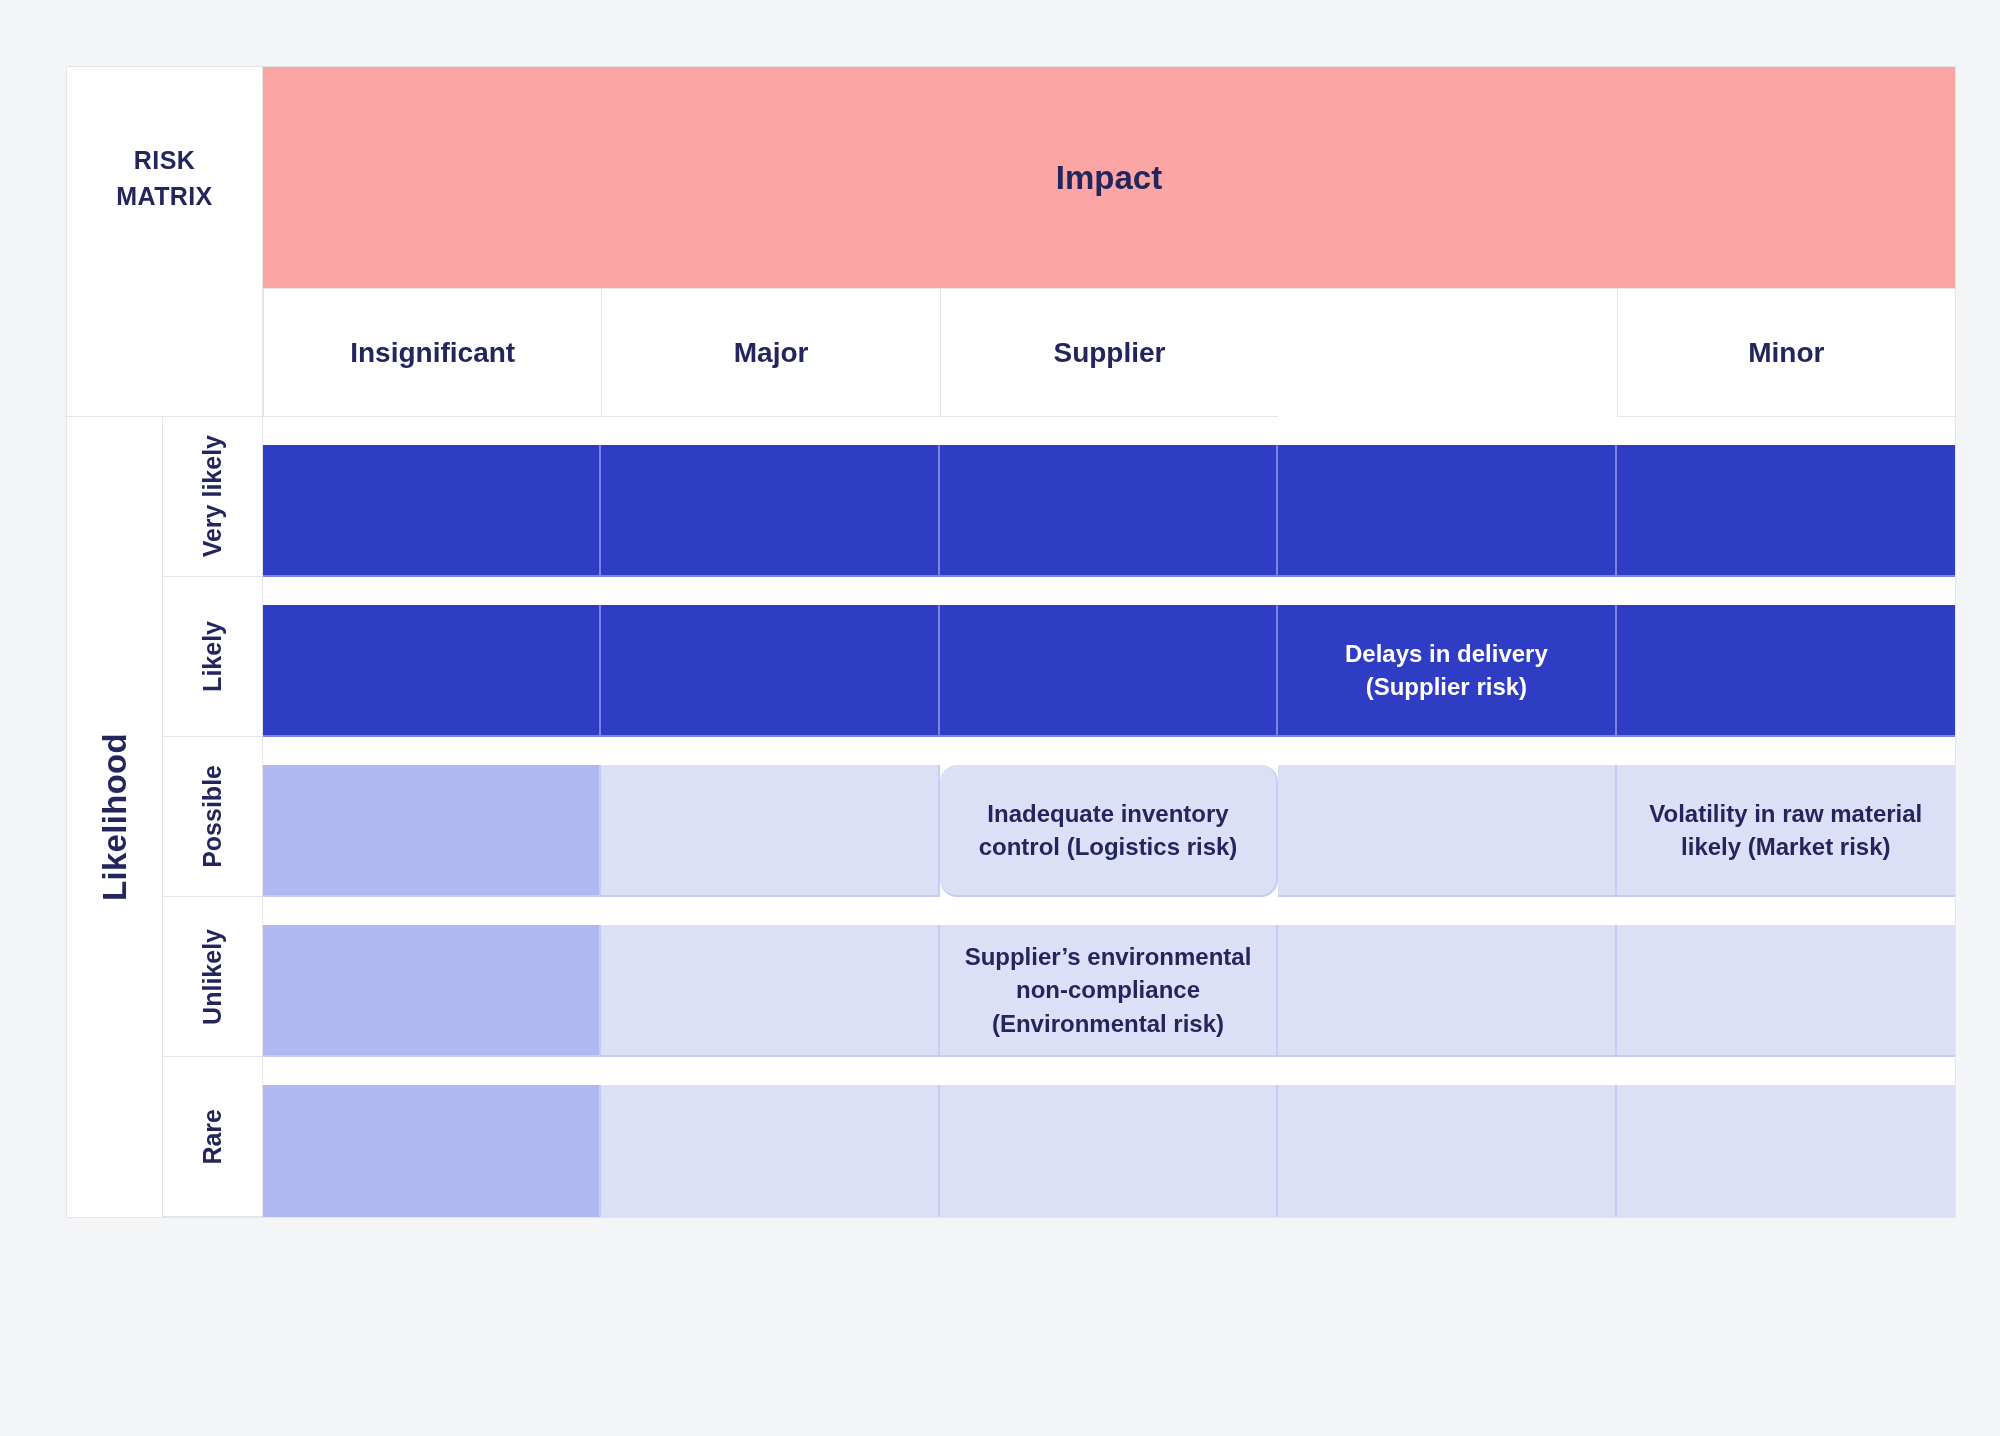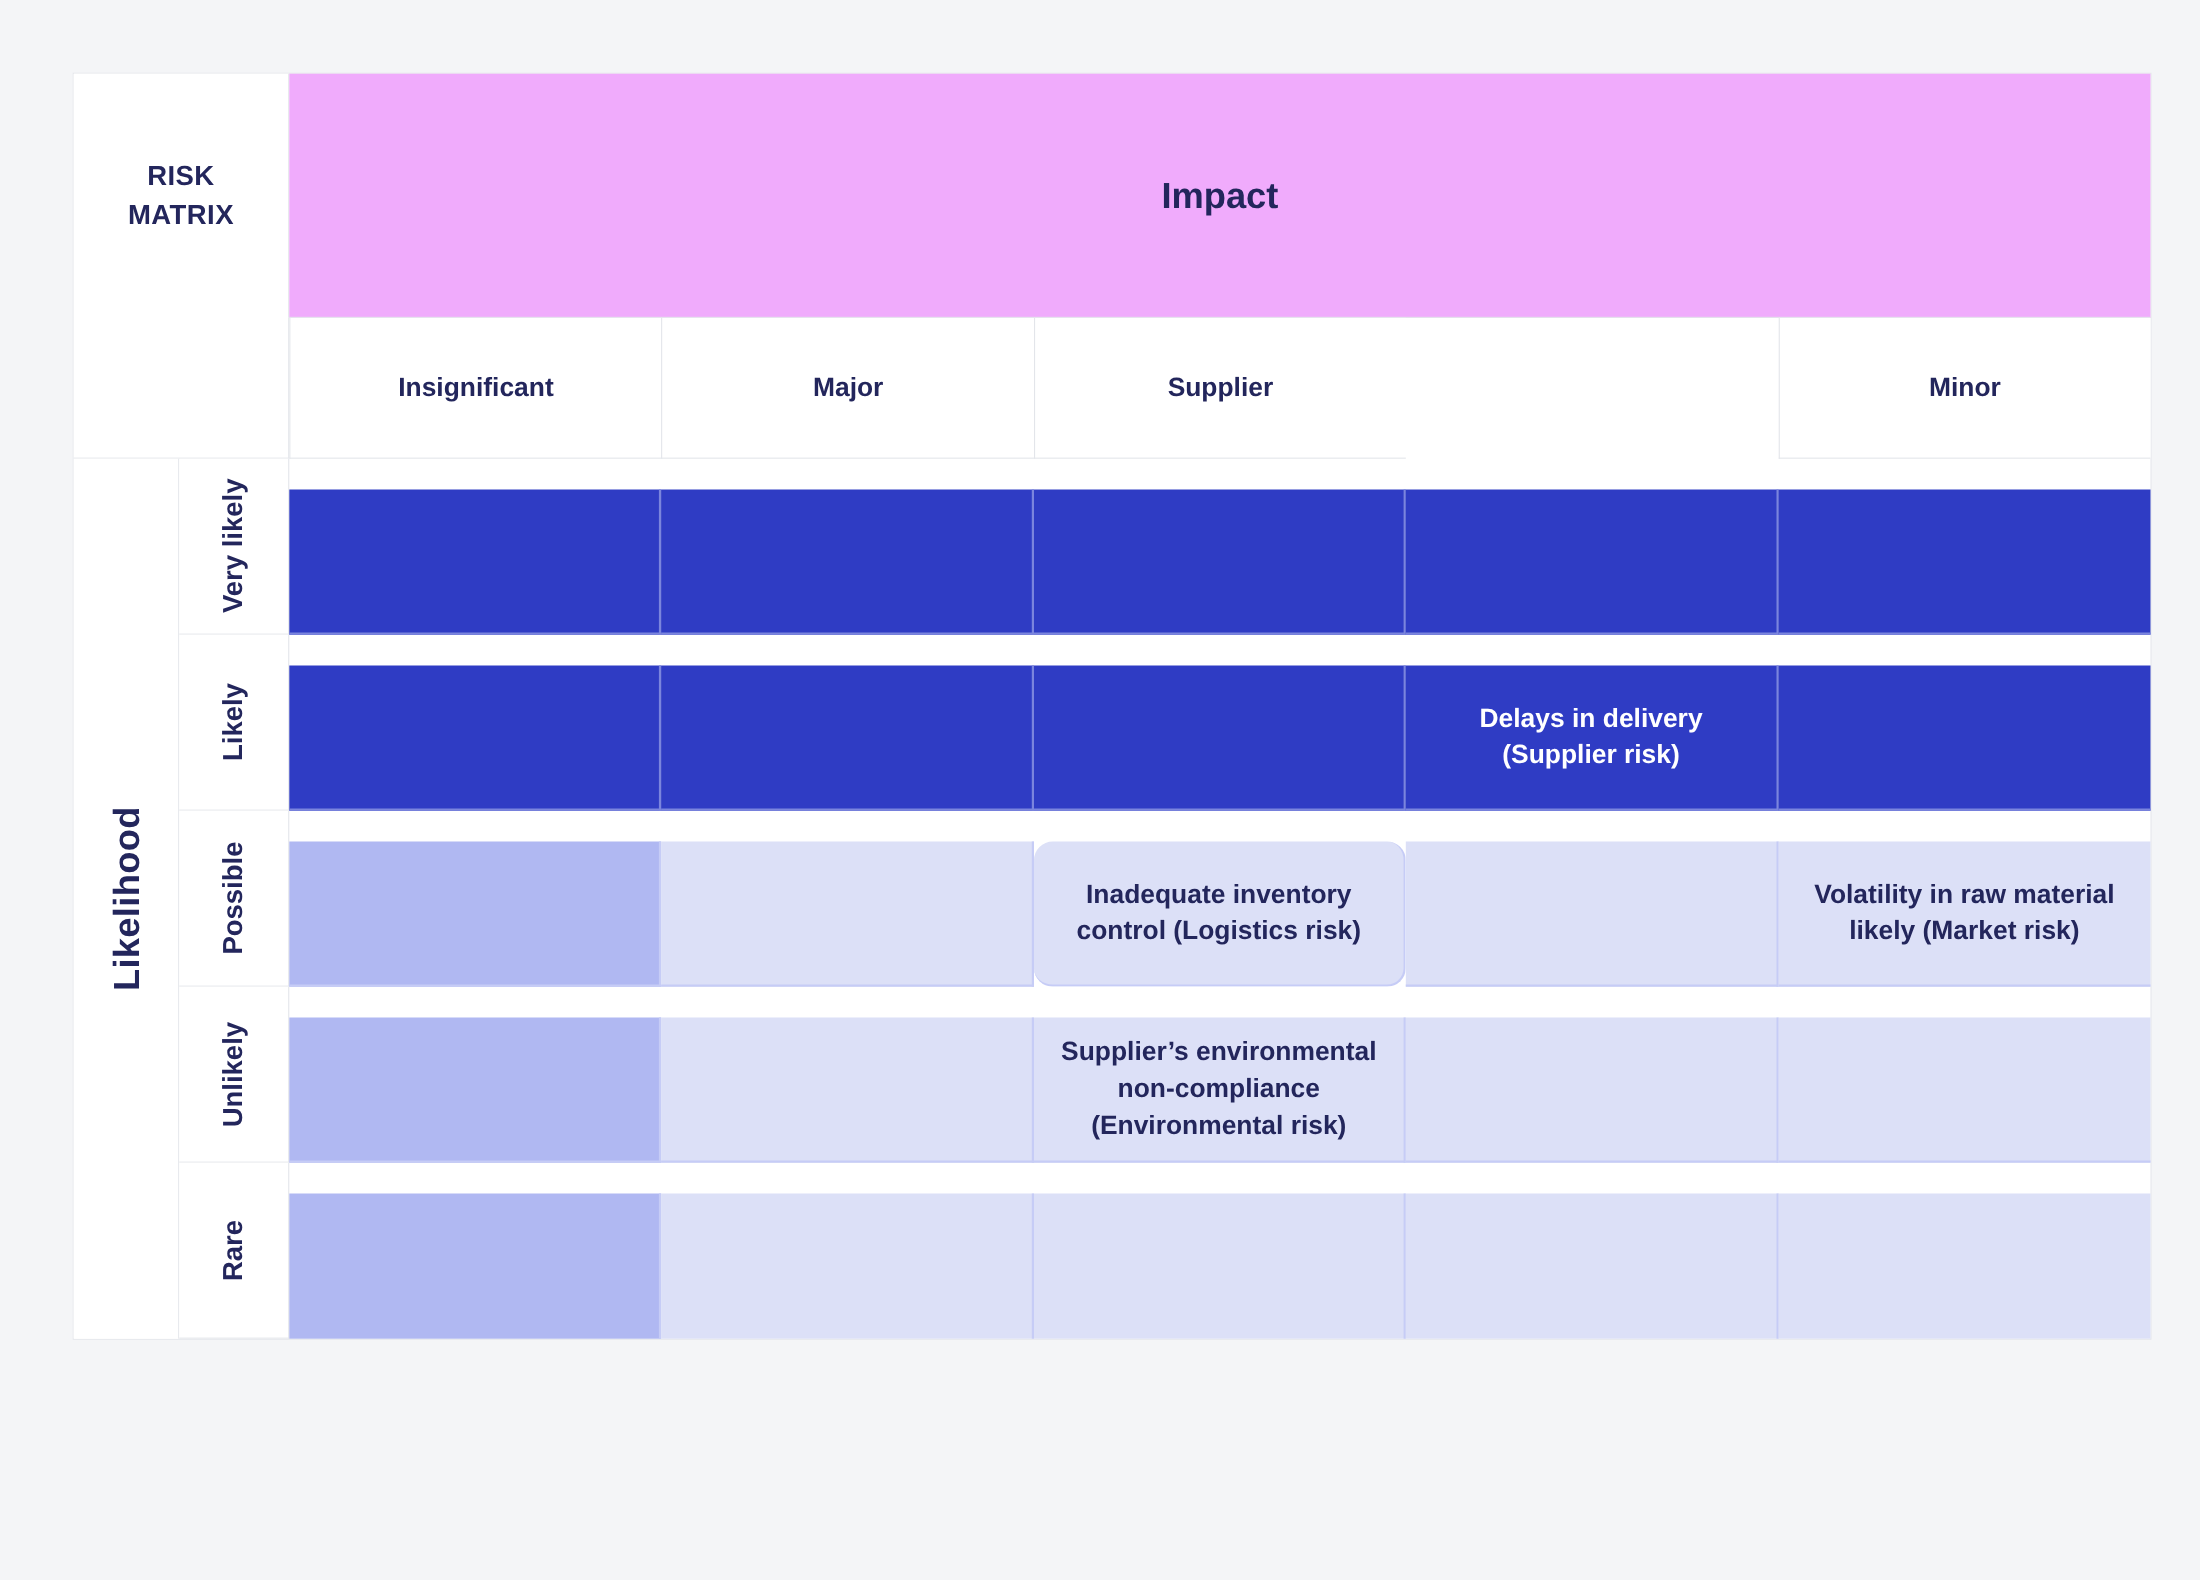--- a/index.html
+++ b/index.html
@@ -62,41 +62,41 @@
   }
 
   
   .impact-head {
     grid-column: 3 / 8;
     grid-row: 1 / 2;
     display: flex;
     align-items: center;
     justify-content: center;
     border-bottom: 1px solid #e3e5ea;
-    background: #f0abfc;
+    background: #fca5a5;
   }
   .impact-head .label {
     color: #23265c;
     font-size: 33px;
     font-weight: bold;
   }
 
   
   .col-head {
     grid-row: 2 / 3;
     display: flex;
     align-items: center;
     justify-content: center;
     background: #ffffff;
     border-left: 1px solid #e3e5ea;
     border-bottom: 1px solid #e3e5ea;
   }
   .col-head .label {
     color: #23265c;
-    font-size: 24px;
+    font-size: 28px;
     font-weight: bold;
   }
 
   
   .likelihood-axis {
     grid-column: 1 / 2;
     grid-row: 3 / 8;
     display: flex;
     align-items: center;
     justify-content: center;

